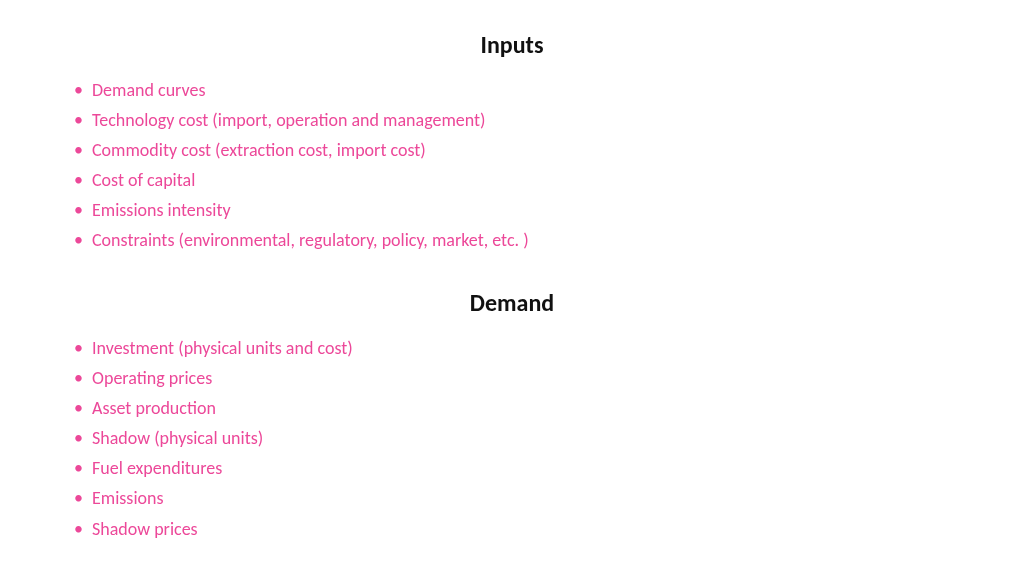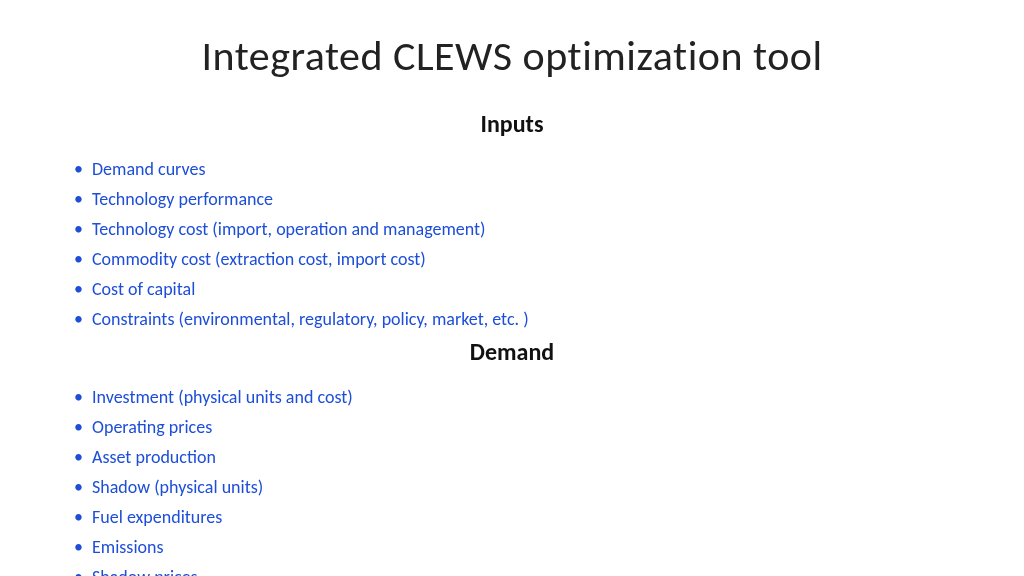--- a/index.html
+++ b/index.html
@@ -58,51 +58,50 @@
     }
 
     ul {
       list-style: none;
       padding: 0;
       margin: 0;
     }
 
     ul li {
       font-size: 18px;
-      color: #1d4ed8;
+      color: #ec4899;
       line-height: 1.45;
       margin-bottom: 4px;
       padding-left: 22px;
       position: relative;
     }
 
     ul li::before {
       content: '•';
       position: absolute;
       left: 4px;
       top: 0;
       font-size: 18px;
     }
   </style>
 </head>
 <body>
 
 <div class="slide">
-  <h1 class="title">Integrated CLEWS optimization tool</h1>
 
   <div class="columns">
 
     <div class="column">
       <div class="column-header">Inputs</div>
       <ul>
         <li>Demand curves</li>
-        <li>Technology performance</li>
         <li>Technology cost (import, operation and management)</li>
         <li>Commodity cost (extraction cost, import cost)</li>
         <li>Cost of capital</li>
+        <li>Emissions intensity</li>
         <li>Constraints (environmental, regulatory, policy, market, etc. )</li>
       </ul>
     </div>
 
     <div class="column">
       <div class="column-header">Demand</div>
       <ul>
         <li>Investment (physical units and cost)</li>
         <li>Operating prices</li>
         <li>Asset production</li>

